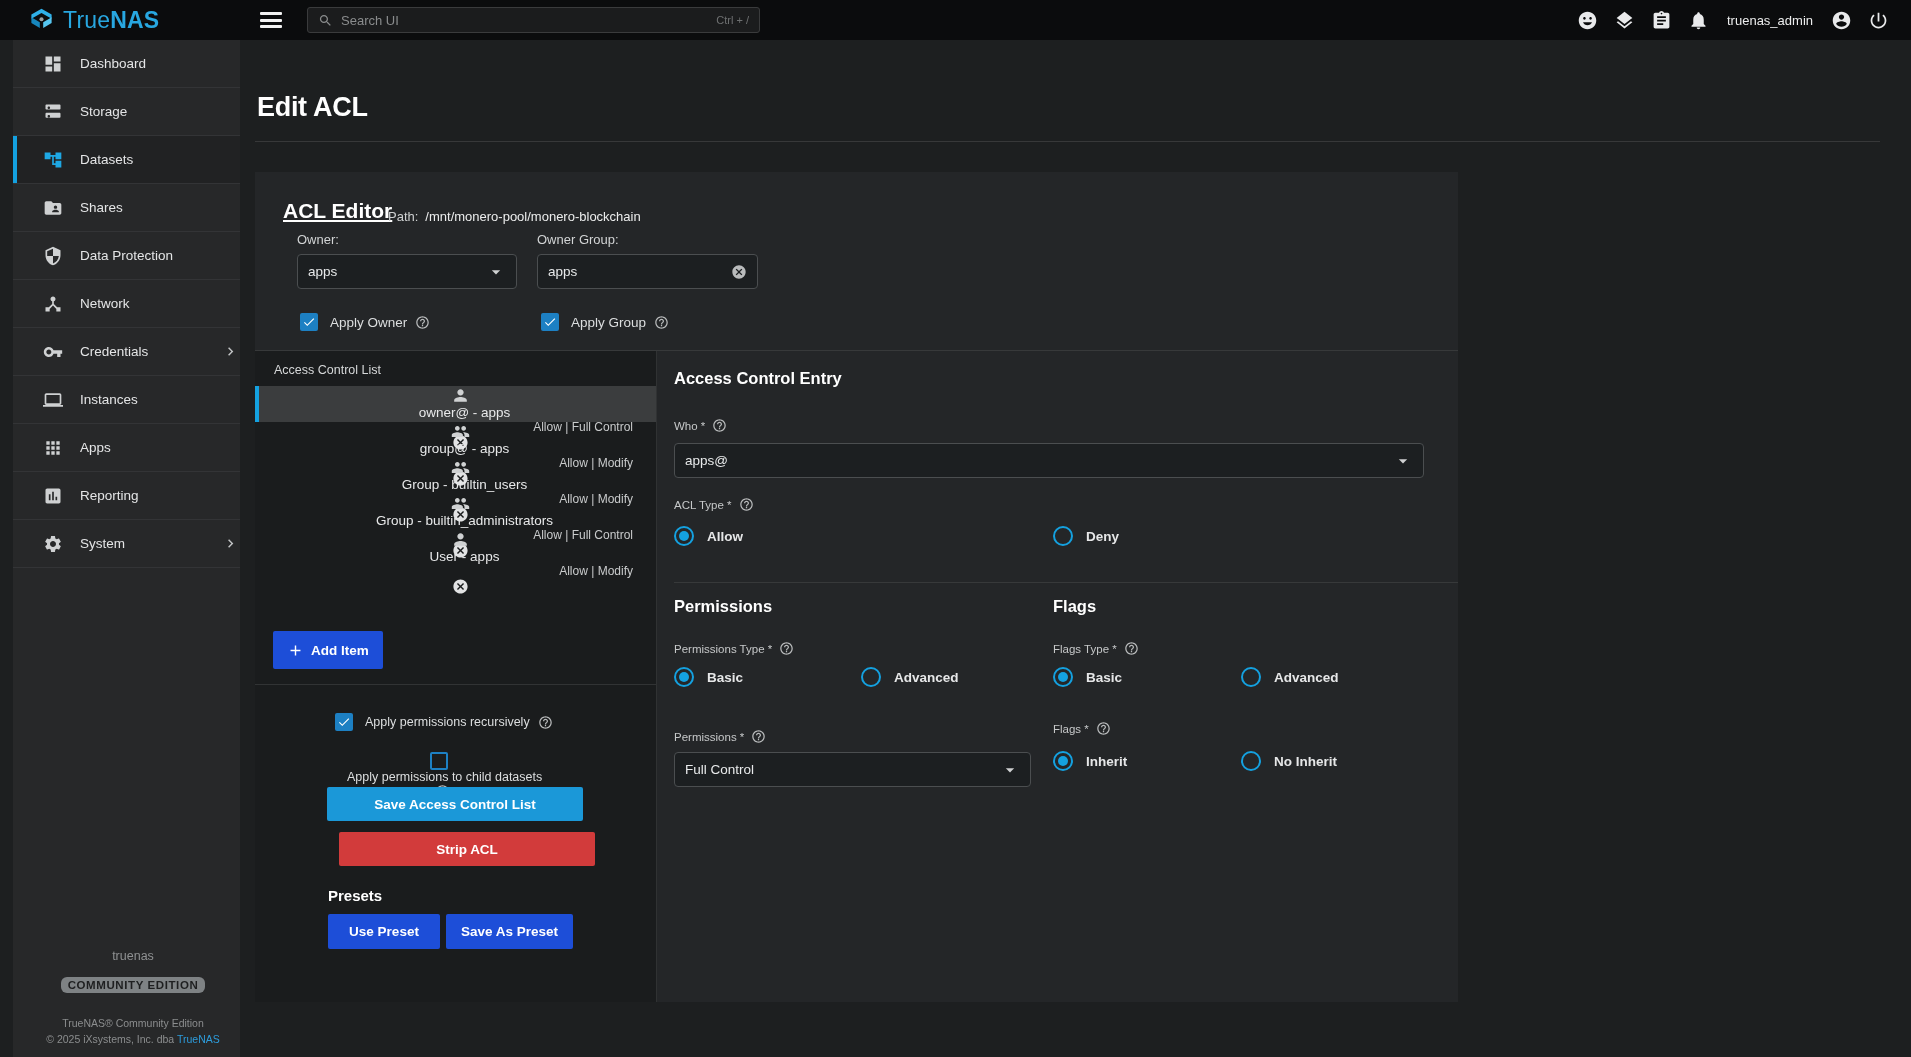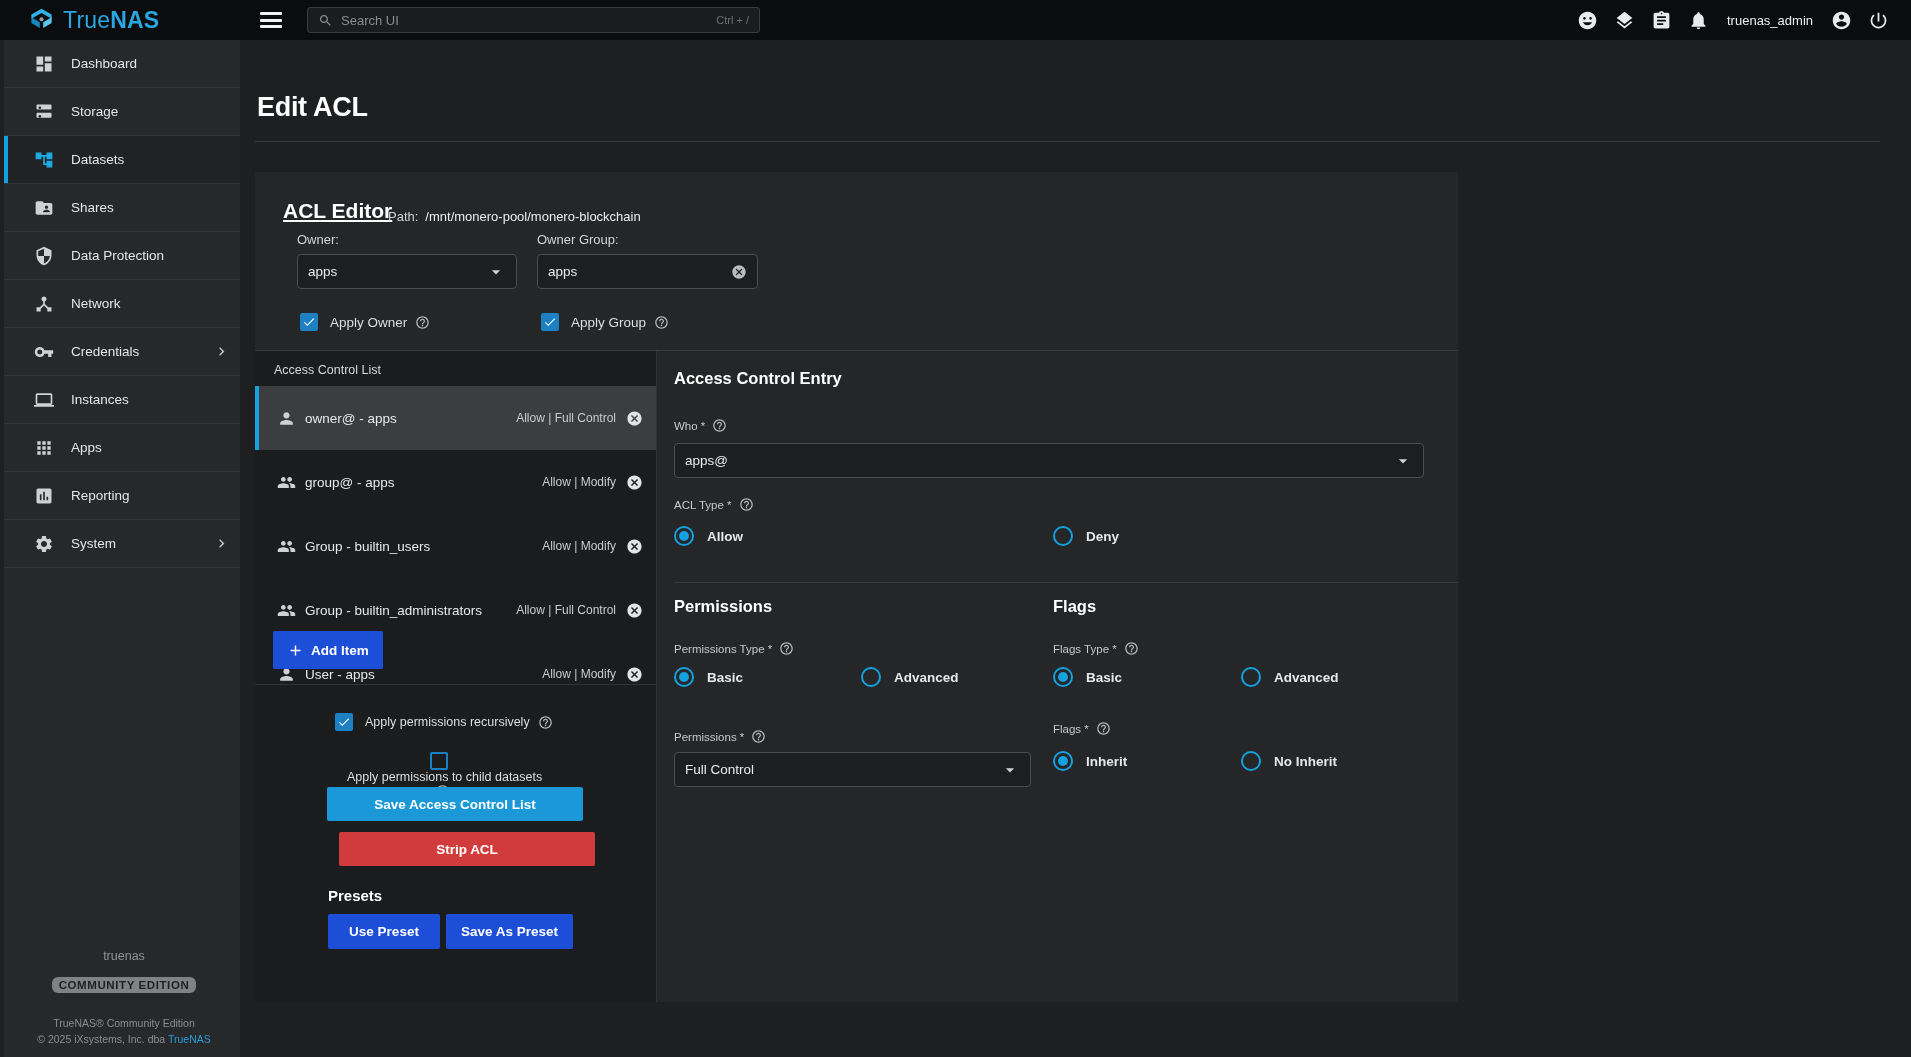--- a/index.html
+++ b/index.html
@@ -21,21 +21,21 @@
   .searchbox input { flex:1; background:transparent; border:none; outline:none; color:#d946ef;
                      font-size:13px; margin-left:8px; font-family:"Liberation Sans", sans-serif; }
   .searchbox input::placeholder { color:#8a8c8d; }
   .search-hint { font-size:11px; color:#6e7071; flex:none; }
   .top-actions { position:absolute; right:22px; top:0; height:40px; display:flex; align-items:center; gap:16px; }
   .top-actions .ticon { width:21px; height:21px; cursor:pointer; }
   .top-actions .ticon svg { width:21px; height:21px; fill:#e9eaeb; }
   .top-username { font-size:13px; color:#eceded; margin:0 2px; }
 
   
-  .sidebar { position:absolute; left:4px; top:40px; width:240px; bottom:0; background:#272829; }
+  .sidebar { position:absolute; left:13px; top:40px; width:240px; bottom:0; background:#272829; }
   .side-item { height:48px; display:flex; align-items:center; padding-left:30px;
                border-bottom:1px solid #333436; position:relative; cursor:pointer; }
   .side-item .sicon { width:20px; height:20px; flex:none; }
   .side-item .sicon svg { width:20px; height:20px; fill:#cfd1d2; }
   .side-item .slabel { margin-left:17px; font-size:13.5px; color:#e4e5e6; }
   .side-item .chev { margin-left:auto; margin-right:14px; }
   .side-item .chev svg { width:17px; height:17px; fill:#c3c5c6; }
   .side-item.active { background:#212223; }
   .side-item.active::before { content:""; position:absolute; left:0; top:0; bottom:0; width:4px; background:#14a1e0; }
   .side-item.active .sicon svg { fill:#1ea8e4; }
@@ -75,21 +75,21 @@
   .cb.checked svg { width:14px; height:14px; fill:#fff; }
   .cb.unchecked { border:2px solid #1d80c3; background:transparent; }
   .cb-label { margin-left:12px; font-size:13.5px; color:#dcdedf; }
   .help { margin-left:8px; cursor:pointer; }
   .help svg { width:15px; height:15px; fill:#b9bbbc; }
 
   
   .list-col { position:absolute; left:0; top:179px; width:401px; bottom:0; background:#1a1c1d; }
   .list-title { position:absolute; left:19px; top:12px; font-size:12.5px; color:#d6d8d9; }
   .acl-rows { position:absolute; left:0; top:35px; right:0; }
-  .acl-row { height:64px; display:flex; align-items:center; padding:0 13px 0 22px; cursor:pointer; }
+  .acl-row { height:36px; display:flex; align-items:center; padding:0 13px 0 22px; cursor:pointer;flex-direction:column; }
   .acl-row .row-icon svg { width:19px; height:19px; fill:#cfd1d2; }
   .acl-row .name { margin-left:9px; font-size:13.5px; color:#e8e9ea; }
   .acl-row .perm { margin-left:auto; font-size:12px; color:#c9cbcc; margin-right:10px; white-space:nowrap; }
   .acl-row .del { cursor:pointer; flex:none; }
   .acl-row .del svg { width:17px; height:17px; fill:#e2e3e4; }
   .acl-row.selected { background:#3b3d3e; border-left:4px solid #14a1e0; padding-left:18px; }
 
   .btn { display:flex; align-items:center; justify-content:center; font-weight:bold; font-size:13.5px;
          color:#fff; border-radius:2px; cursor:pointer; position:absolute; }
   .btn.gray { background:#1d4ed8; }

